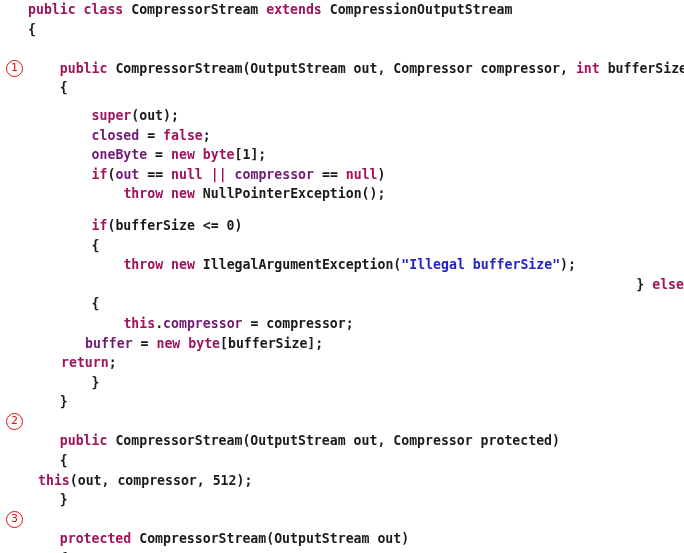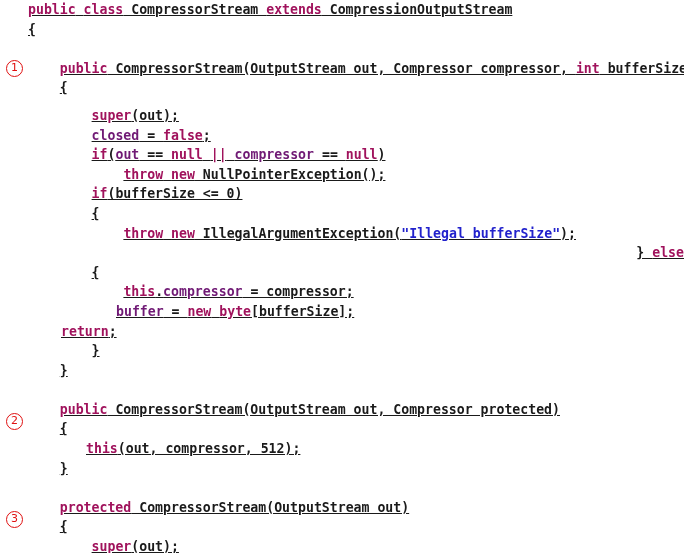--- a/index.html
+++ b/index.html
@@ -23,21 +23,20 @@
   .code-line {
     position: relative;
     height: 19.6px;
     line-height: 19.6px;
     white-space: pre;
     font-family: "DejaVu Sans Mono", "Liberation Mono", monospace;
     font-size: 13.2px;
     font-weight: bold;
     color: #1a1a1a;
     padding-left: 2px;
-    text-decoration: underline;
   }
   .code-line .seg { white-space: pre; }
   .kw   { color: #a0125c; }   
   .fld  { color: #701a75; }   
   .str  { color: #2222cc; }   
   .pln  { color: #1a1a1a; }   
 
   
   .marker {
     position: absolute;
@@ -61,36 +60,37 @@
 
 <div id="code-listing">
   <div id="lines-host">
       <div class="code-line" style="padding-left: 28px;"><span class="seg kw">public</span><span class="seg pln"> </span><span class="seg kw">class</span><span class="seg pln"> CompressorStream </span><span class="seg kw">extends</span><span class="seg pln"> CompressionOutputStream</span></div>
       <div class="code-line" style="padding-left: 28px;"><span class="seg pln">{</span></div>
       <div class="code-line" style="padding-left: 28px;"><span class="seg pln"></span></div>
       <div class="code-line" style="padding-left: 59.8px;"><span class="seg kw">public</span><span class="seg pln"> CompressorStream(OutputStream out, Compressor compressor, </span><span class="seg kw">int</span><span class="seg pln"> bufferSize)</span></div>
       <div class="code-line" style="padding-left: 59.8px;"><span class="seg pln">{</span></div>
       <div class="code-line" style="padding-left: 91.6px; margin-top: 8px;"><span class="seg kw">super</span><span class="seg pln">(out);</span></div>
       <div class="code-line" style="padding-left: 91.6px;"><span class="seg fld">closed</span><span class="seg pln"> = </span><span class="seg kw">false</span><span class="seg pln">;</span></div>
+      <div class="code-line" style="padding-left: 91.6px;"><span class="seg fld">oneByte</span><span class="seg pln"> = </span><span class="seg kw">new</span><span class="seg pln"> </span><span class="seg kw">byte</span><span class="seg pln">[1];</span></div>
       <div class="code-line" style="padding-left: 91.6px;"><span class="seg kw">if</span><span class="seg pln">(</span><span class="seg fld">out</span><span class="seg pln"> == </span><span class="seg kw">null</span><span class="seg pln"> </span><span class="seg kw">||</span><span class="seg pln"> </span><span class="seg fld">compressor</span><span class="seg pln"> == </span><span class="seg kw">null</span><span class="seg pln">)</span></div>
       <div class="code-line" style="padding-left: 123.4px;"><span class="seg kw">throw</span><span class="seg pln"> </span><span class="seg kw">new</span><span class="seg pln"> NullPointerException();</span></div>
-      <div class="code-line" style="padding-left: 91.6px;"><span class="seg kw">if</span><span class="seg pln">(bufferSize &lt;= 0)</span></div>
+      <div class="code-line" style="padding-left: 91.6px; margin-top: 12px;"><span class="seg kw">if</span><span class="seg pln">(bufferSize &lt;= 0)</span></div>
       <div class="code-line" style="padding-left: 91.6px;"><span class="seg pln">{</span></div>
       <div class="code-line" style="padding-left: 123.4px;"><span class="seg kw">throw</span><span class="seg pln"> </span><span class="seg kw">new</span><span class="seg pln"> IllegalArgumentException(</span><span class="seg str">"Illegal bufferSize"</span><span class="seg pln">);</span></div>
       <div class="code-line" style="padding-left: 91.6px; text-align: right;"><span class="seg pln">} </span><span class="seg kw">else</span></div>
       <div class="code-line" style="padding-left: 91.6px;"><span class="seg pln">{</span></div>
       <div class="code-line" style="padding-left: 123.4px;"><span class="seg kw">this</span><span class="seg pln">.</span><span class="seg fld">compressor</span><span class="seg pln"> = compressor;</span></div>
-      <div class="code-line" style="padding-left: 116px;"><span class="seg fld">buffer</span><span class="seg pln"> = </span><span class="seg kw">new</span><span class="seg pln"> </span><span class="seg kw">byte</span><span class="seg pln">[bufferSize];</span></div>
+      <div class="code-line" style="padding-left: 85px;"><span class="seg fld">buffer</span><span class="seg pln"> = </span><span class="seg kw">new</span><span class="seg pln"> </span><span class="seg kw">byte</span><span class="seg pln">[bufferSize];</span></div>
       <div class="code-line" style="padding-left: 61px;"><span class="seg kw">return</span><span class="seg pln">;</span></div>
       <div class="code-line" style="padding-left: 91.6px;"><span class="seg pln">}</span></div>
       <div class="code-line" style="padding-left: 59.8px;"><span class="seg pln">}</span></div>
       <div class="code-line" style="padding-left: 28px;"><span class="seg pln"></span></div>
       <div class="code-line" style="padding-left: 59.8px;"><span class="seg kw">public</span><span class="seg pln"> CompressorStream(OutputStream out, Compressor protected)</span></div>
       <div class="code-line" style="padding-left: 59.8px;"><span class="seg pln">{</span></div>
-      <div class="code-line" style="padding-left: 86px;"><span class="seg kw">this</span><span class="seg pln">(out, compressor, 512);</span></div>
+      <div class="code-line" style="padding-left: 38px;"><span class="seg kw">this</span><span class="seg pln">(out, compressor, 512);</span></div>
       <div class="code-line" style="padding-left: 59.8px;"><span class="seg pln">}</span></div>
       <div class="code-line" style="padding-left: 28px;"><span class="seg pln"></span></div>
       <div class="code-line" style="padding-left: 59.8px;"><span class="seg kw">protected</span><span class="seg pln"> CompressorStream(OutputStream out)</span></div>
       <div class="code-line" style="padding-left: 59.8px;"><span class="seg pln">{</span></div>
       <div class="code-line" style="padding-left: 91.6px;"><span class="seg kw">super</span><span class="seg pln">(out);</span></div>
     </div>
   <div id="markers-host">
       <div class="marker" style="top: 59.8px; border-color: rgb(224, 16, 16); color: rgb(224, 16, 16);">1</div>
       <div class="marker" style="top: 412.6px; border-color: rgb(224, 16, 16); color: rgb(224, 16, 16);">2</div>
       <div class="marker" style="top: 510.6px; border-color: rgb(224, 16, 16); color: rgb(224, 16, 16);">3</div>

